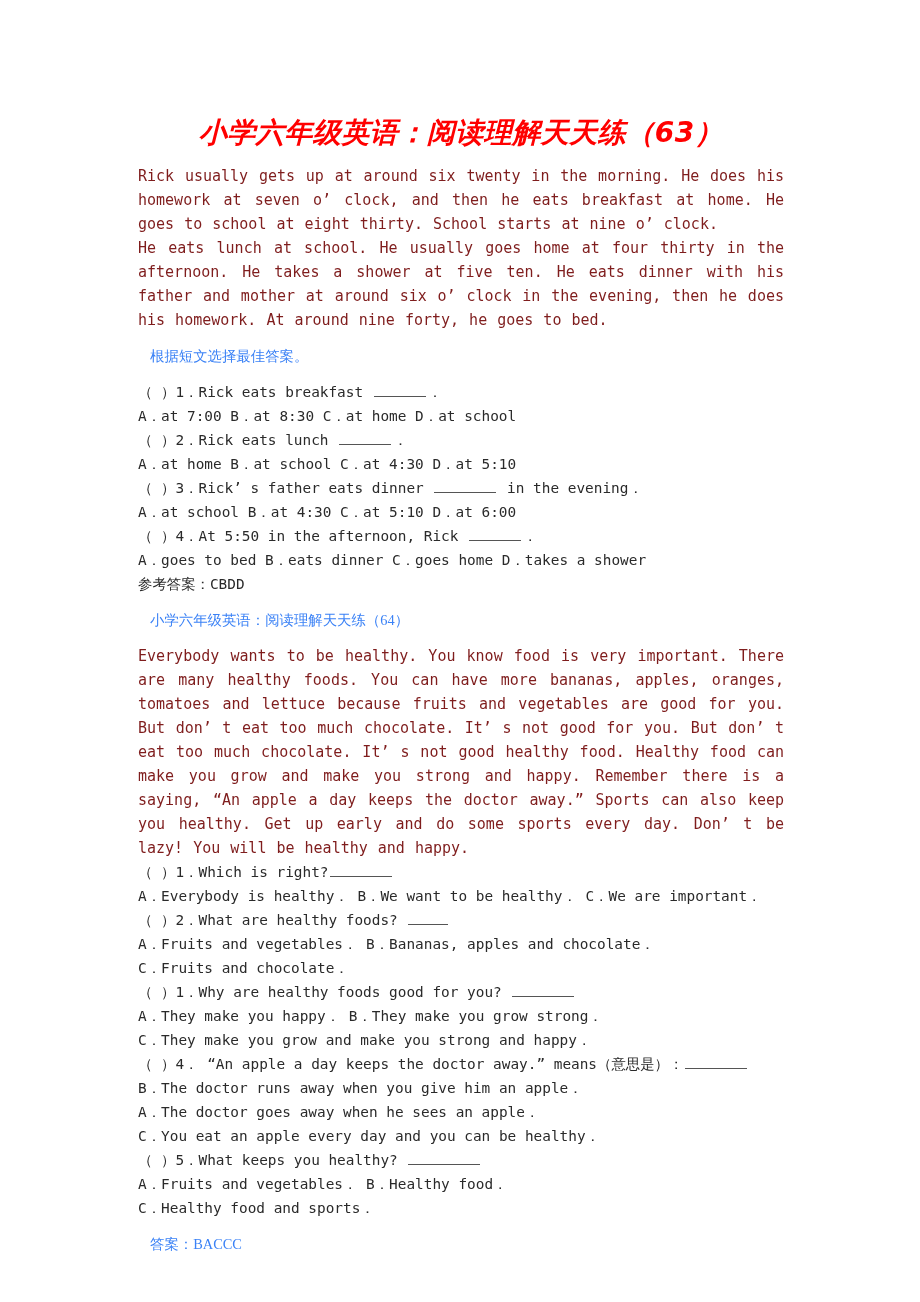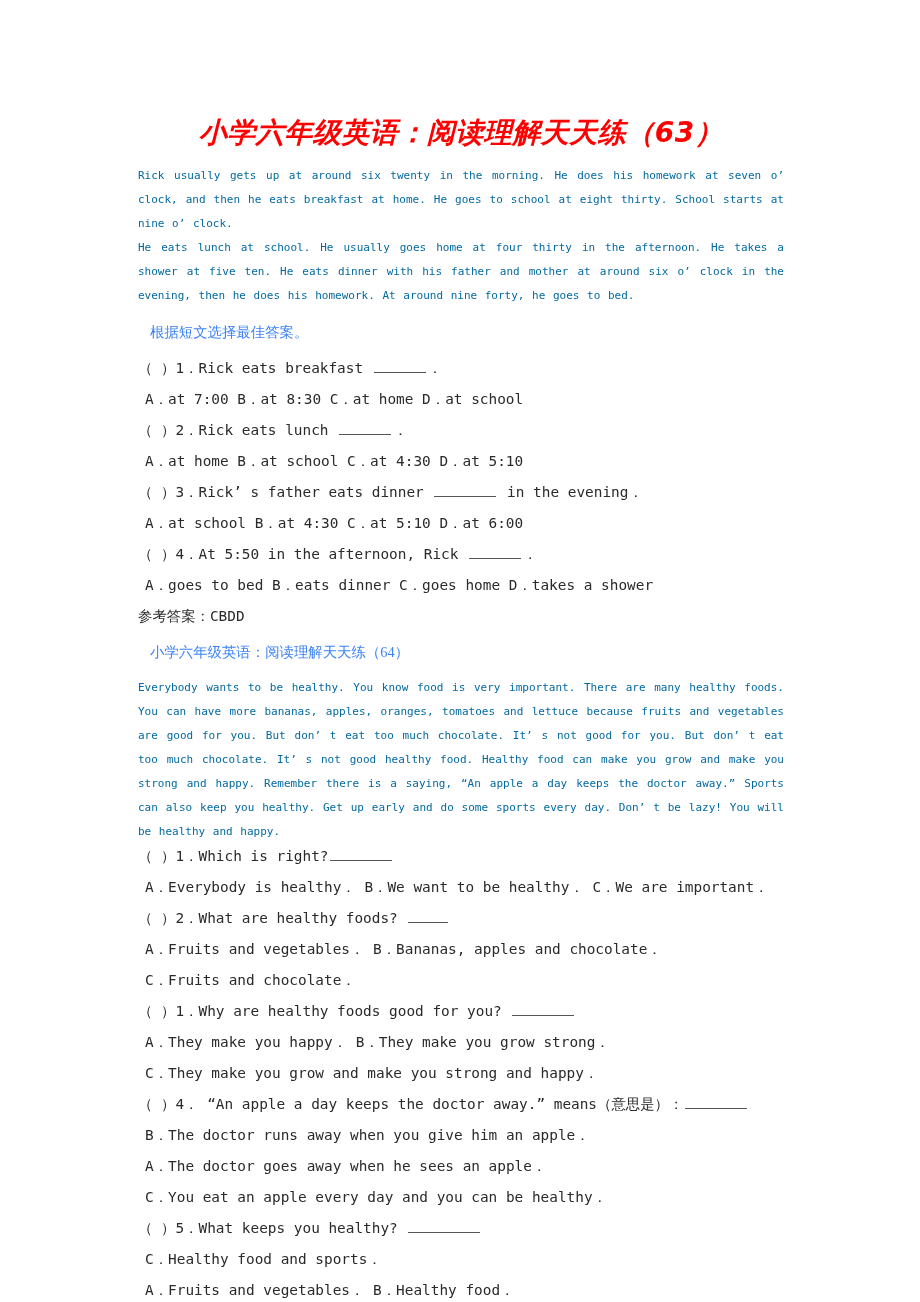--- a/index.html
+++ b/index.html
@@ -34,35 +34,35 @@
     line-height: 34px;
     color: #ff0000;
     text-align: center;
     margin: 0 0 14px 0;
     letter-spacing: 0.5px;
     white-space: nowrap;
     font-style: italic;
   }
   .para {
     font-family: "DejaVu Sans Mono", "Liberation Mono", monospace;
-    font-size: 11px;
+    font-size: 15px;
     line-height: 24px;
-    color: #0369a1;
+    color: #7f1d1d;
     text-align: justify;
     text-justify: inter-word;
     margin: 0;
     letter-spacing: 0px;
     word-spacing: 1px;
   }
   .line {
     font-family: "DejaVu Sans Mono", "Liberation Mono", monospace;
     font-size: 14.4px;
     line-height: 24px;
     color: #2a2a2a;
-    margin: 7px;
+    margin: 0;
     white-space: pre-wrap;
     letter-spacing: 0px;
   }
   .mixed {
     font-family: "DejaVu Sans Mono", "Liberation Mono", monospace;
     font-size: 14.4px;
     line-height: 24px;
     color: #2a2a2a;
     margin: 0;
     white-space: pre-wrap;
@@ -131,19 +131,19 @@
     <p class="mixed"><span>（ ）1．Why are healthy foods good for you? </span><span class="blank b-lg"></span></p>
     <p class="line">A．They make you happy． B．They make you grow strong．</p>
     <p class="line">C．They make you grow and make you strong and happy．</p>
 
     <p class="mixed"><span>（ ）4． “An apple a day keeps the doctor away.” means（意思是）：</span><span class="blank b-lg"></span></p>
     <p class="line">B．The doctor runs away when you give him an apple．</p>
     <p class="line">A．The doctor goes away when he sees an apple．</p>
     <p class="line">C．You eat an apple every day and you can be healthy．</p>
 
     <p class="mixed"><span>（ ）5．What keeps you healthy? </span><span class="blank b-xl"></span></p>
+    <p class="line">A．Fruits and vegetables． B．Healthy food．</p>
     <p class="line">C．Healthy food and sports．</p>
-    <p class="line">A．Fruits and vegetables． B．Healthy food．</p>
 
     <p class="sub-title">答案：BACCC</p>
 
   </div>
 </div>
 
 </body></html>

